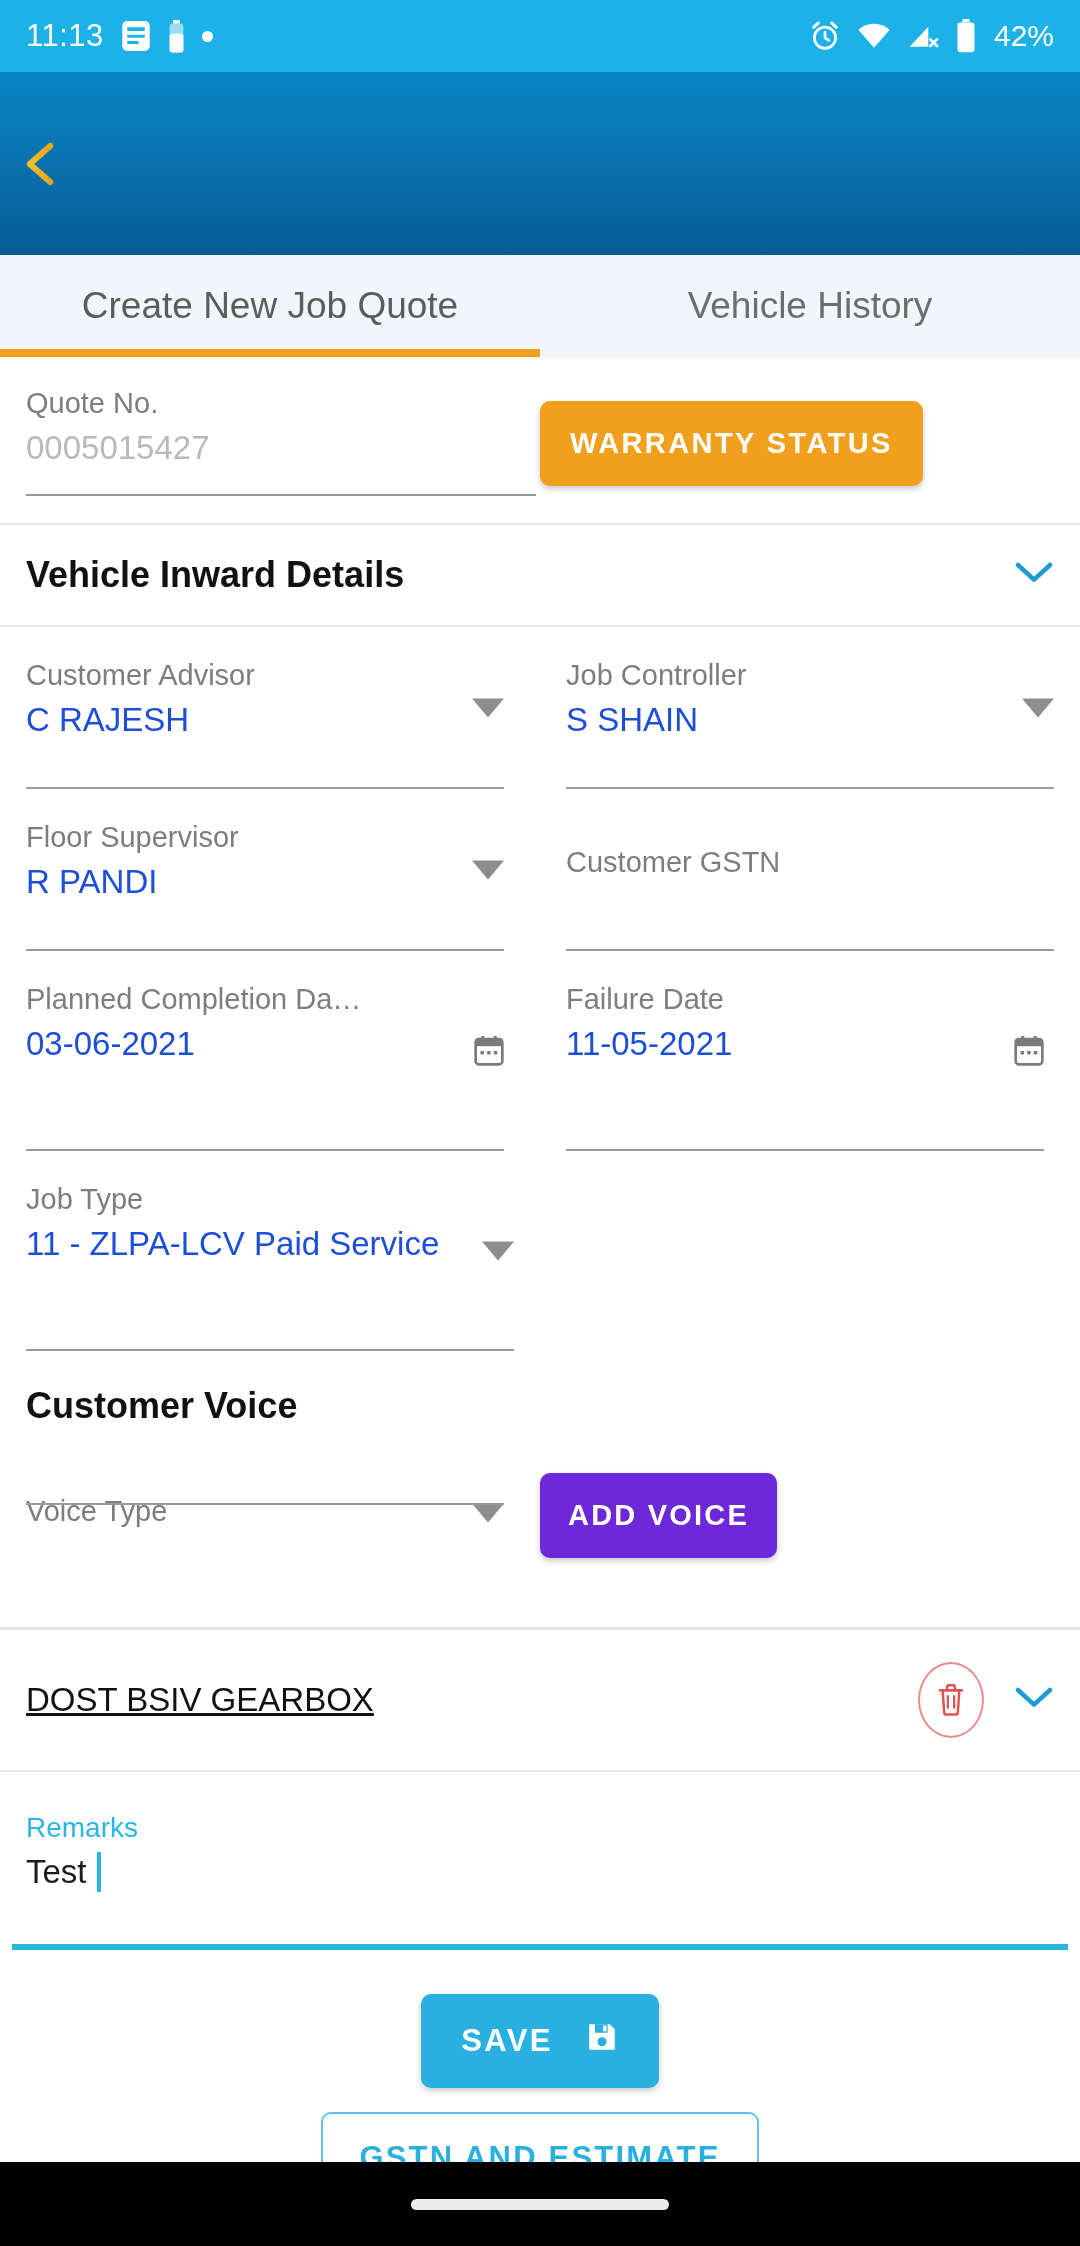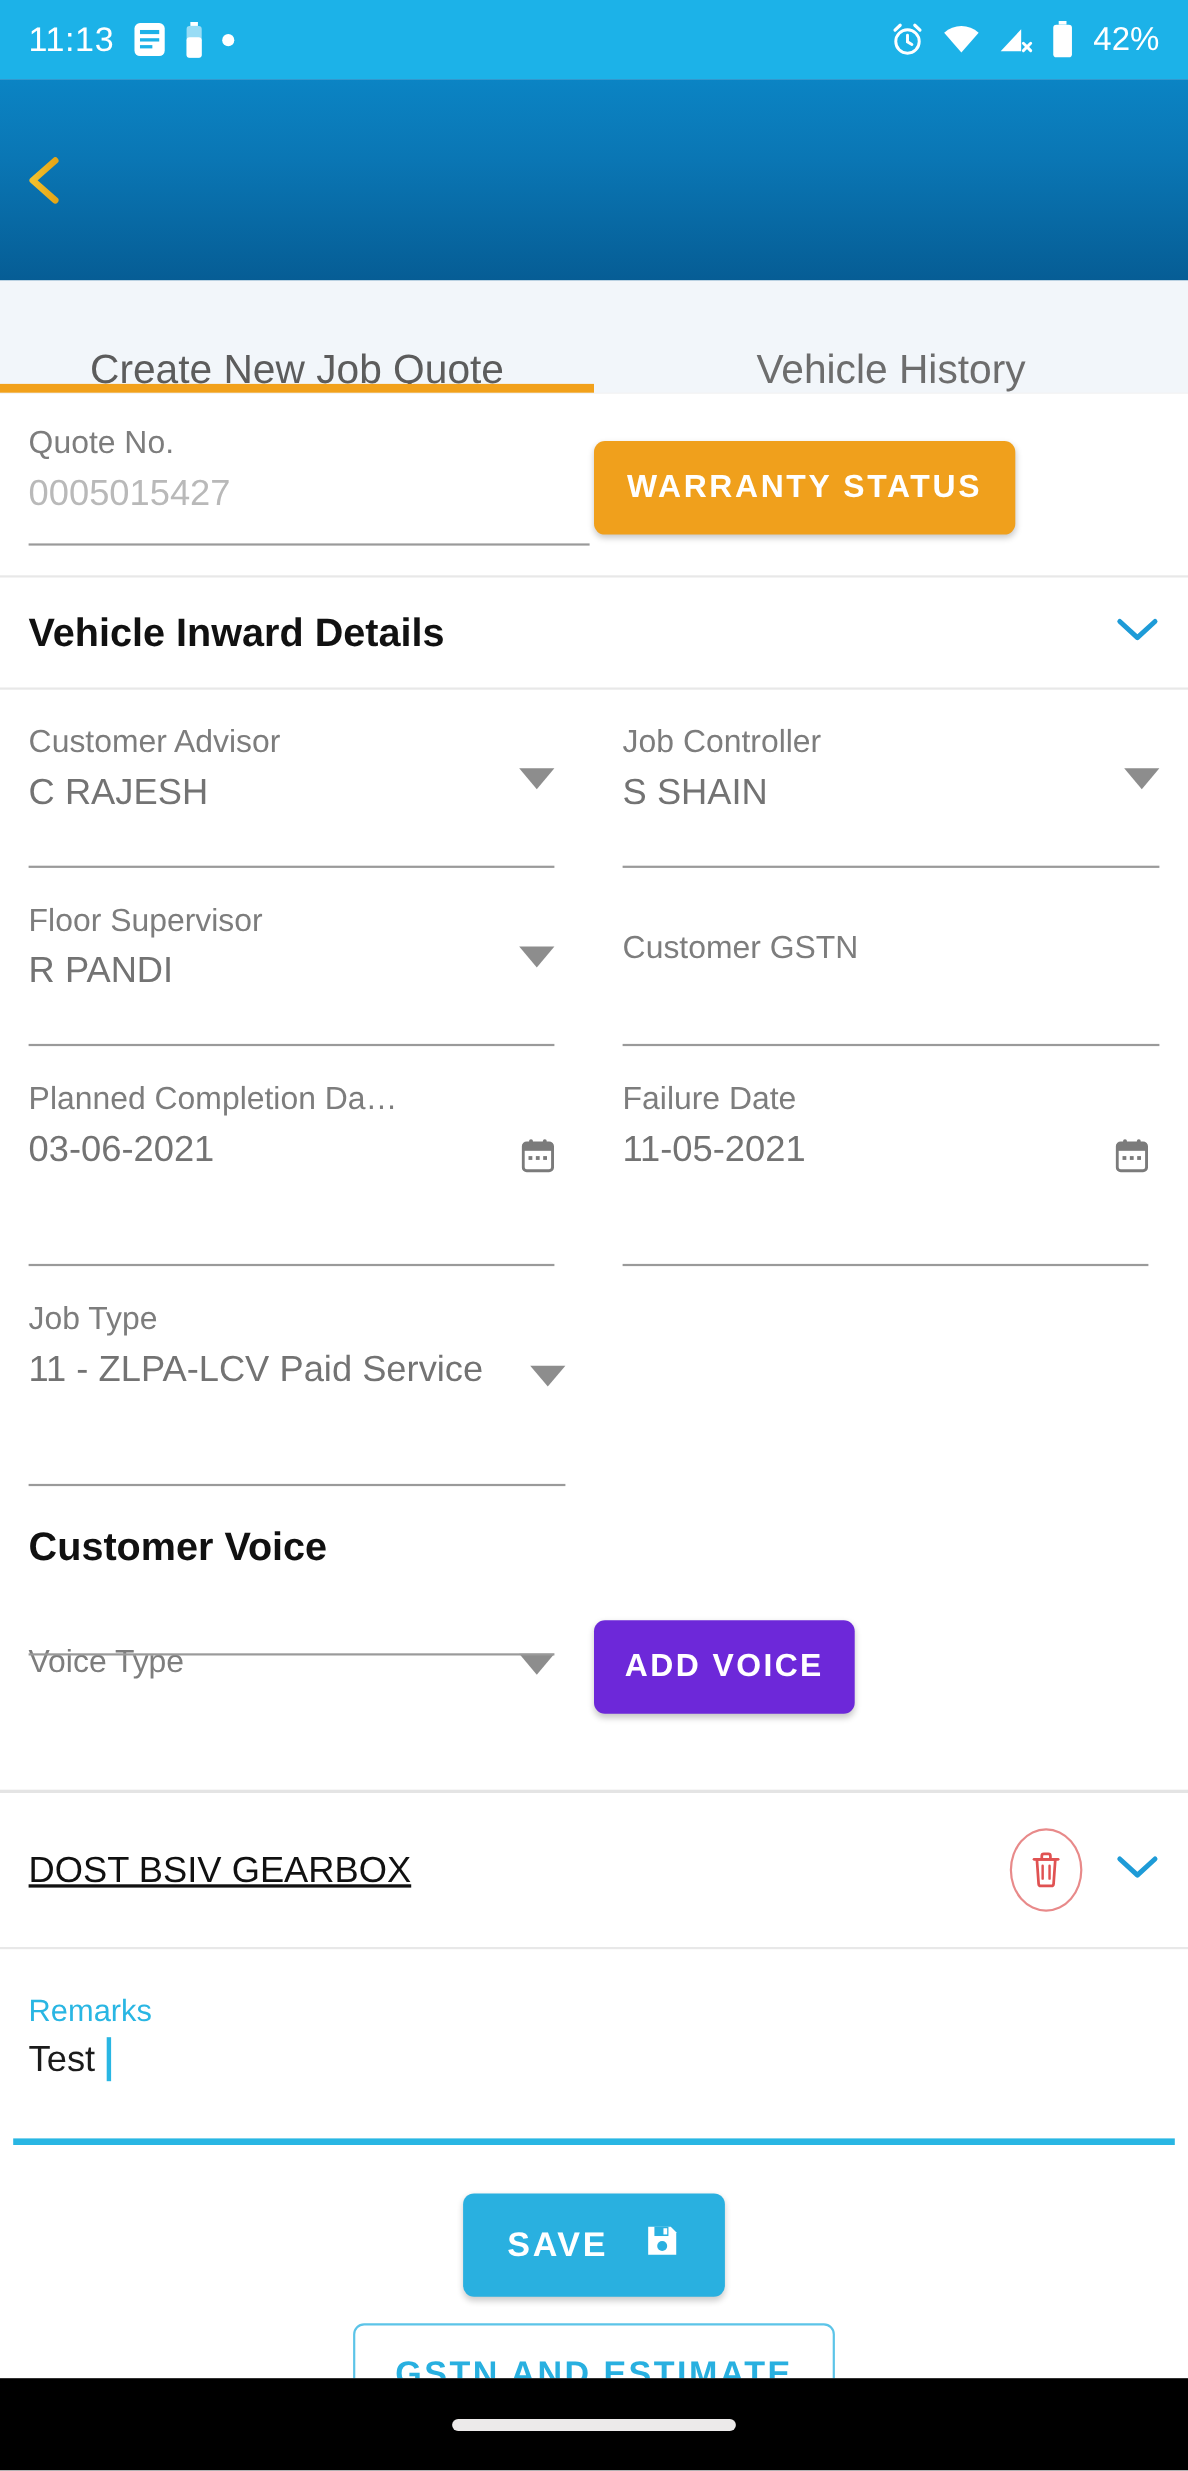--- a/index.html
+++ b/index.html
@@ -35,42 +35,42 @@
     color:#ffffff; font-size:45px; font-weight:bold; letter-spacing:.3px;
     text-shadow:0 1px 2px rgba(0,0,0,.25);
   }
 
   
   .tabs {
     flex:0 0 102px; height:102px; background:#f2f6fa;
     display:flex; position:relative; box-shadow:0 1px 0 rgba(0,0,0,.05);
   }
   .tab {
-    flex:1; display:flex; align-items:flex-end; justify-content:center;
+    flex:1; display:flex; align-items:center; justify-content:center;
     font-size:37px; color:#6d6d6d; position:relative;
   }
   .tab.active { color:#5c5c5c; }
   .tab.active::after {
     content:""; position:absolute; left:0; right:0; bottom:0;
     height:8px; background:#f2a11b;
   }
 
   
   .content { flex:1 1 auto; background:#ffffff; overflow:hidden; }
 
   .sec-divider { height:2px; background:#e8e8e8; }
   .sec-divider-thick { height:3px; background:#e4e4e4; }
 
   
   .order-row {
     display:flex; align-items:flex-start; padding:28px 0 0 0; height:166px;
   }
   .order-col { width:540px; padding-left:26px; }
   .fld-label { font-size:29px; color:#7d7d7d; line-height:1.25; }
-  .fld-value { font-size:33px; color:#737373; line-height:1.3; margin-top:6px; }
+  .fld-value { font-size:33px; color:#1d4ed8; line-height:1.3; margin-top:6px; }
   .fld-value.muted { color:#b9b9b9; }
   .order-underline { height:2px; background:#9a9a9a; width:510px; margin-top:24px; }
   .warranty-wrap { flex:1; display:flex; align-items:flex-start; padding-top:16px; }
   .btn-warranty {
     background:#f0a01c; color:#fff; border:none; border-radius:10px;
     font-size:29px; font-weight:bold; letter-spacing:2.4px;
     padding:26px 30px; box-shadow:0 3px 6px rgba(0,0,0,.22);
     font-family:"Liberation Sans", sans-serif; cursor:pointer;
   }
 

